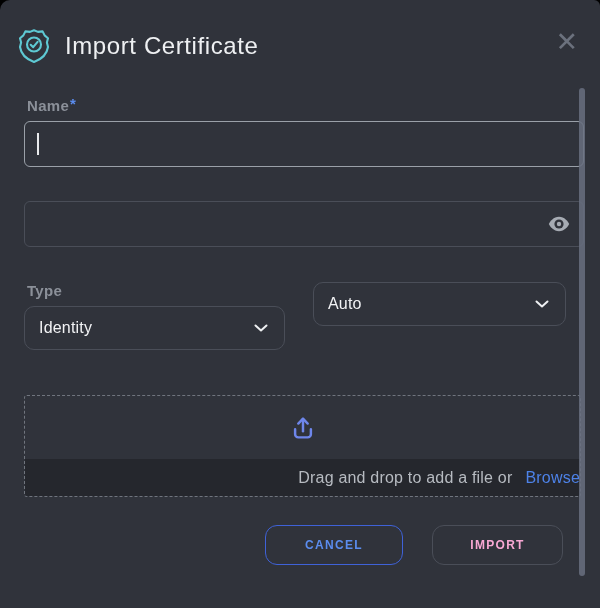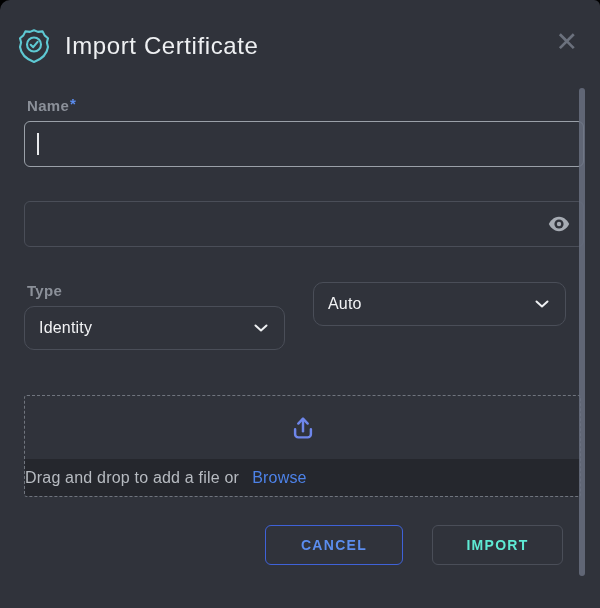--- a/index.html
+++ b/index.html
@@ -142,21 +142,21 @@
     flex: 1 1 auto;
     display: flex;
     align-items: center;
     justify-content: center;
   }
   .dropzone-strip {
     flex: 0 0 37px;
     background: #25272d;
     display: flex;
     align-items: center;
-    justify-content: flex-start;
+    justify-content: flex-end;
     font-size: 16px;
     color: #b7bbc1;
     letter-spacing: 0.2px;
   }
   .browse-link {
     color: #4d82e8;
     font-weight: 500;
     margin-left: 13px;
     text-decoration: none;
     cursor: pointer;
@@ -165,37 +165,37 @@
   .modal-footer {
     display: flex;
     justify-content: flex-end;
     align-items: center;
     gap: 29px;
     margin-top: 28px;
     padding-right: 21px;
   }
   .btn {
     height: 40px;
-    border-radius: 6px;
+    border-radius: 12px;
     background: transparent;
     font-family: "Liberation Sans", sans-serif;
-    font-size: 14px;
+    font-size: 12px;
     font-weight: bold;
     letter-spacing: 1.3px;
     cursor: pointer;
   }
   .btn-cancel {
     width: 138px;
     border: 1px solid #3f62d8;
     color: #5b8def;
   }
   .btn-import {
     width: 131px;
     border: 1px solid #4a4e58;
-    color: #5eead4;
+    color: #f9a8d4;
     cursor: default;
   }
   
   .scrollbar-thumb {
     position: absolute;
     right: 15px;
     top: 88px;
     width: 6px;
     height: 488px;
     border-radius: 3px;

